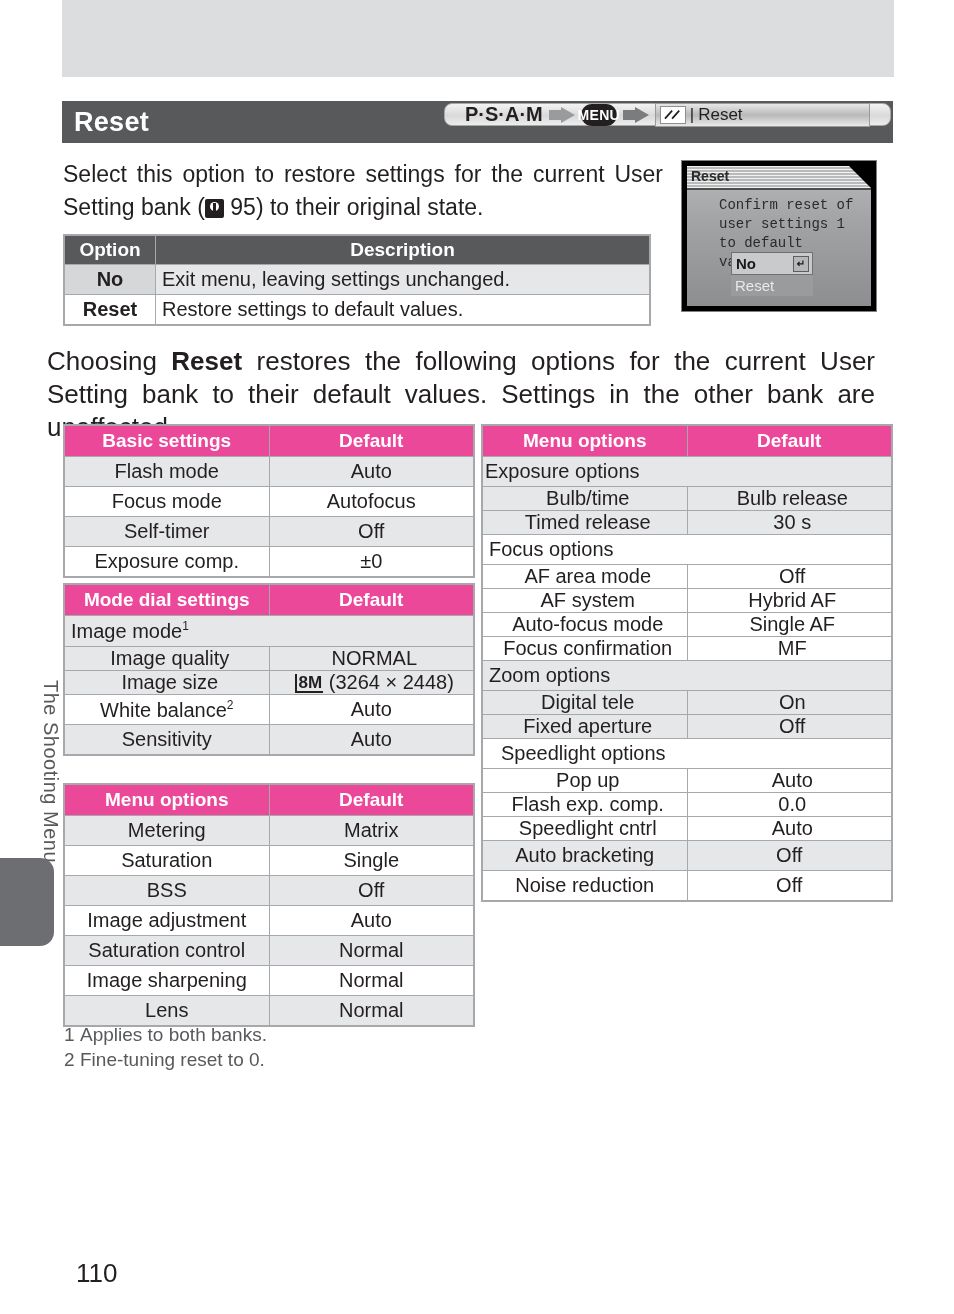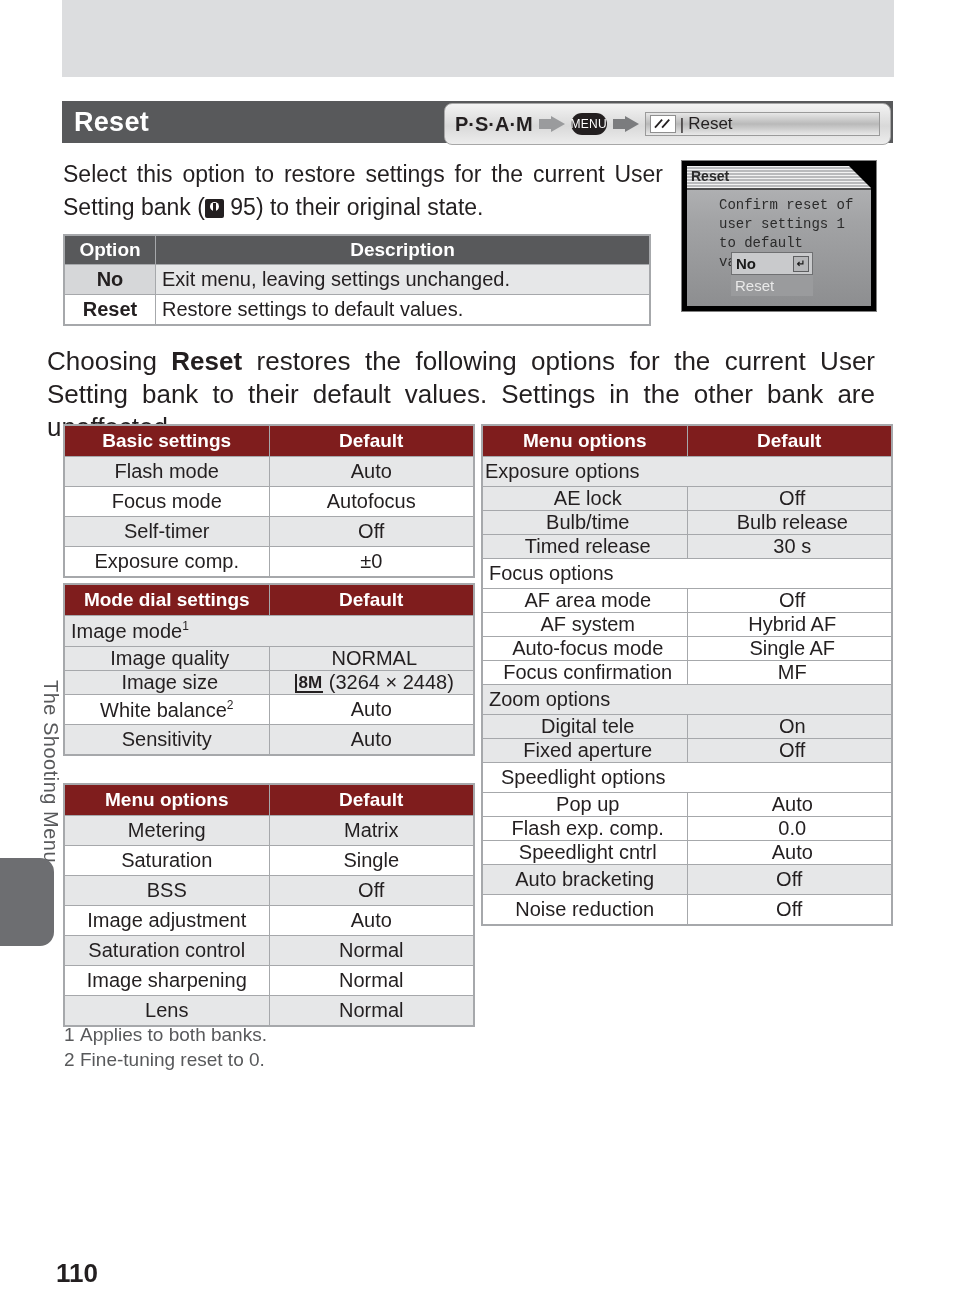--- a/index.html
+++ b/index.html
@@ -66,50 +66,50 @@
     font-size: 27px;
     font-weight: bold;
     padding-left: 12px;
     letter-spacing: 0.3px;
   }
   .crumb-shell {
     position: absolute;
     left: 444px;
     top: 103px;
     width: 447px;
-    height: 42px;
+    height: 23px;
     border-radius: 8px;
     background: linear-gradient(#f3f3f3, #d9d9d9 55%, #ededed);
     border: 1px solid #a7a7a7;
     box-sizing: border-box;
     display: flex;
     align-items: center;
-    padding: 0 10px;
+    padding: 0 20px;
     gap: 6px;
   }
   .psam {
     font-size: 20px;
     font-weight: bold;
     letter-spacing: 0px;
     color: #231f20;
     white-space: nowrap;
   }
   .arrow-ico {
     width: 26px;
     height: 16px;
     flex: 0 0 auto;
   }
   .menu-badge {
     width: 36px;
     height: 22px;
     border-radius: 11px;
     background: #231f20;
     color: #fff;
-    font-size: 12px;
-    font-weight: normal;
+    font-size: 14px;
+    font-weight: bold;
     display: flex;
     align-items: center;
     justify-content: center;
     letter-spacing: 0.3px;
     flex: 0 0 auto;
   }
   .crumb-field {
     flex: 1 1 auto;
     height: 24px;
     background: linear-gradient(#e7e7e7, #b9b9b9 50%, #e9e9e9);
@@ -304,21 +304,21 @@
   }
 
   
   .tbl {
     border-collapse: collapse;
     border: 2px solid #a6a8ab;
     font-size: 20px;
     table-layout: fixed;
   }
   .tbl th {
-    background: #7f1d1d;
+    background: #ec4899;
     color: #ffffff;
     font-weight: bold;
     font-size: 19px;
     padding: 4px 2px;
     border: 1px solid #a6a8ab;
     text-align: center;
   }
   .tbl td {
     padding: 3px 4px;
     text-align: center;
@@ -348,24 +348,24 @@
     left: 64px;
     top: 1022px;
     font-size: 19px;
     line-height: 25px;
     color: #58595b;
   }
   .fn-num { display: inline-block; width: 16px; }
 
   .page-num {
     position: absolute;
-    left: 56px;
+    left: 76px;
     top: 1258px;
     font-size: 26px;
-    font-weight: bold;
+    font-weight: normal;
     color: #231f20;
   }
 
   sup { font-size: 12px; vertical-align: super; }
 
   .size-badge {
     display: inline-block;
     font-weight: bold;
     font-size: 17px;
     border-left: 2px solid #231f20;
@@ -566,24 +566,20 @@
   <tbody>
       <tr>
     <th>Menu options</th>
     <th>Default</th>
   </tr>
 
   <tr class="shade grp">
     <td colspan="2" style="text-align:left;padding-left:2px">Exposure options</td>
   </tr>
   <tr class="shade sub">
-    <td class="nested">AE lock</td>
-    <td class="nested">Off</td>
-  </tr>
-  <tr class="shade sub">
     <td class="nested">Bulb/time</td>
     <td class="nested">Bulb release</td>
   </tr>
   <tr class="shade sub">
     <td class="nested">Timed release</td>
     <td class="nested">30 s</td>
   </tr>
 
   <tr class="plain grp">
     <td colspan="2" style="text-align:left;padding-left:6px">Focus options</td>

